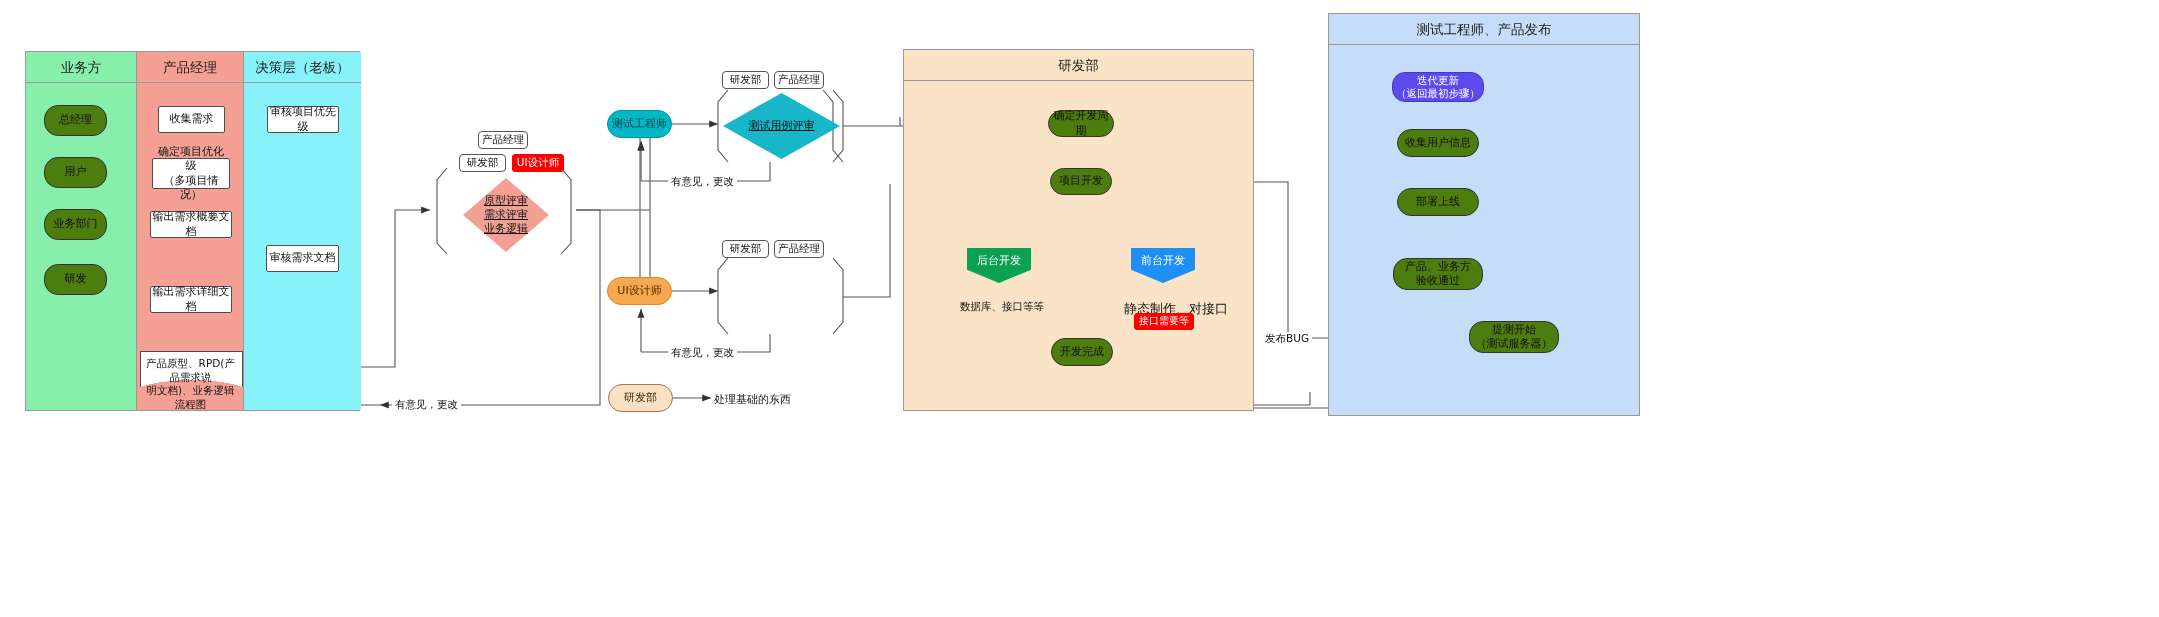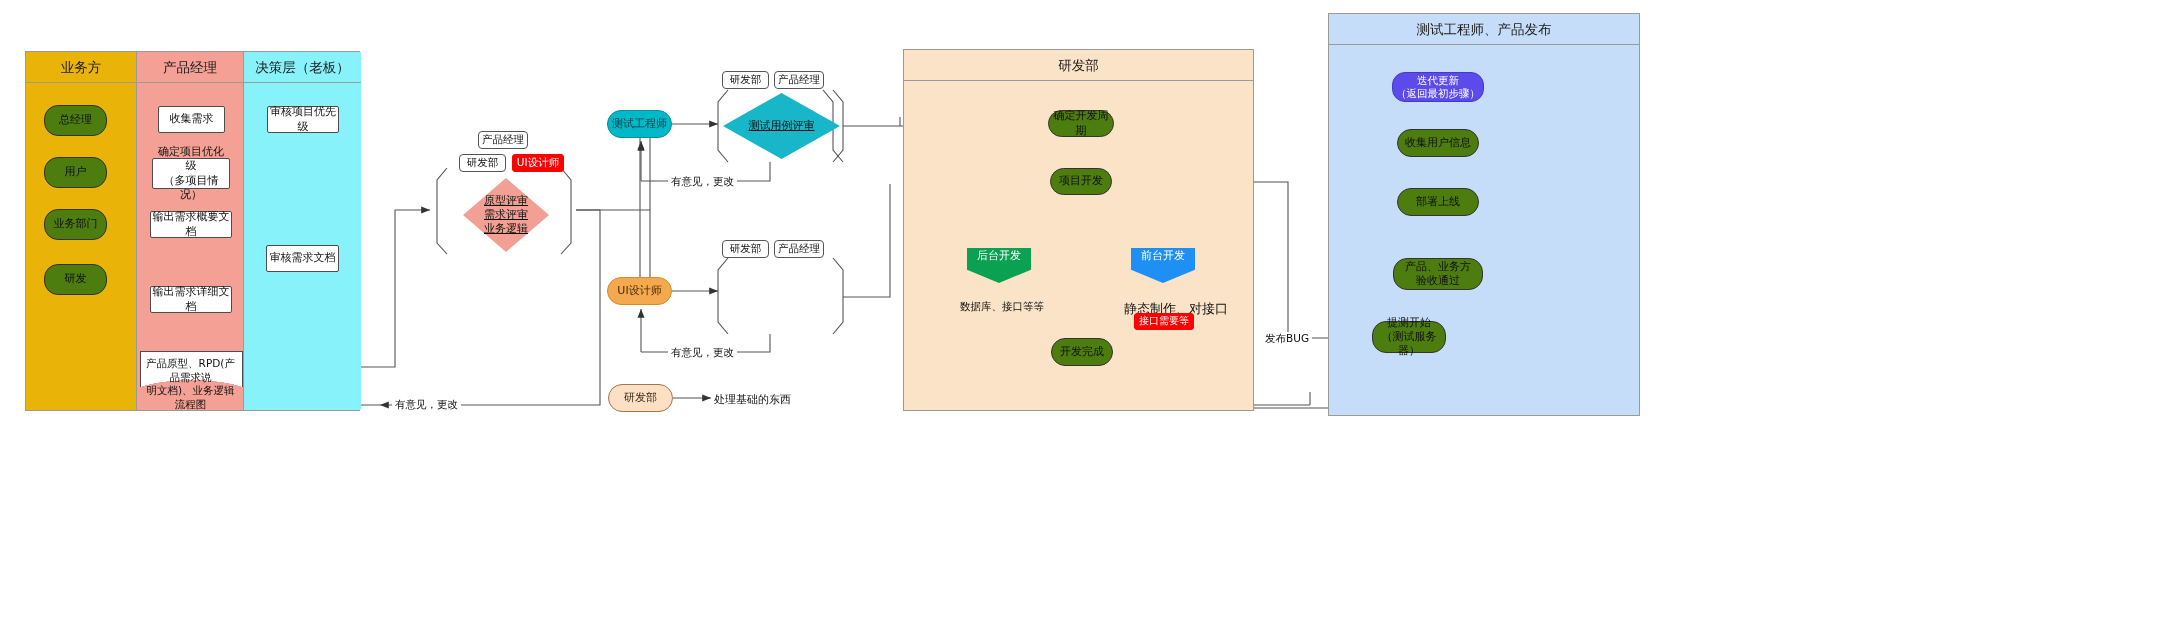--- a/index.html
+++ b/index.html
@@ -32,21 +32,21 @@
       clip-path:polygon(50% 0,100% 50%,50% 100%,0 50%);}
   .diamond .dlabel{position:relative;z-index:2;text-decoration:underline;}
   .d-salmon .dshape{background:#f2a093;}
   .d-teal .dshape{background:#17b6c8;}
   .d-orange .dshape{background:#f2931e;}
 
   .pent{position:absolute;display:flex;align-items:flex-start;justify-content:center;
         font-size:11px;color:#fff;}
   .pent .pshape{position:absolute;left:0;top:0;width:100%;height:100%;
       clip-path:polygon(0 0,100% 0,100% 62%,50% 100%,0 62%);}
-  .pent .plabel{position:relative;z-index:2;}
+  .pent .plabel{position:relative;z-index:2;padding-top:5px;}
   .p-green .pshape{background:#0aa252;}
   .p-blue .pshape{background:#1e90f5;}
 
   .doc{position:absolute;font-size:10.5px;line-height:1.3;color:#111;text-align:center;
        display:flex;align-items:flex-start;justify-content:center;}
   .doc .docshape{position:absolute;left:0;top:0;width:100%;height:100%;background:#fff;
        border:1px solid #4d4d4d;border-bottom:none;
        -webkit-mask-image:radial-gradient(ellipse 60% 16px at 50% 100%, transparent 99%, #000 100%);
        mask-image:radial-gradient(ellipse 60% 16px at 50% 100%, transparent 99%, #000 100%);}
   .doc .doclabel{position:relative;z-index:2;padding:6px 4px 0 4px;}
@@ -177,21 +177,21 @@
     <g stroke="#555" stroke-width="1.1" fill="none" marker-end="url(#ah)">
 
       <path d="M1438,322 L1438,289"></path>
       <path d="M1438,259 L1438,216"></path>
       <path d="M1438,186 L1438,158"></path>
       <path d="M1438,128 L1438,102"></path>
     </g>
   </svg>
 
   <div class="lanegroup" style="left:25px;top:51px;width:335px;height:360px;">
-    <div class="lane" style="left:0;width:111px;background:#eab308;border-right:1px solid #9a9a9a;">
+    <div class="lane" style="left:0;width:111px;background:#86efac;border-right:1px solid #9a9a9a;">
       <div class="lane-title">业务方</div>
       <div class="lane-body"></div>
     </div>
     <div class="lane" style="left:111px;width:107px;background:#f4a094;border-right:1px solid #9a9a9a;">
       <div class="lane-title">产品经理</div>
       <div class="lane-body"></div>
     </div>
     <div class="lane" style="left:218px;width:117px;background:#88f2fb;">
       <div class="lane-title">决策层（老板）</div>
       <div class="lane-body"></div>
@@ -347,18 +347,18 @@
 
   <div class="node round" style="left:1397px;top:188px;width:82px;height:28px;">
     <span>部署上线</span>
     </div>
 
   <div class="node round" style="left:1393px;top:258px;width:90px;height:32px;flex-direction:column;">
     <span>产品、业务方</span>
     <span>验收通过</span>
     </div>
 
-  <div class="node round" style="left:1372px;top:321px;width:74px;height:32px;flex-direction:column;">
+  <div class="node round" style="left:1469px;top:321px;width:90px;height:32px;flex-direction:column;">
     <span>提测开始</span>
     <span>（测试服务器）</span>
     </div>
 
 </div>
 
 </body></html>

